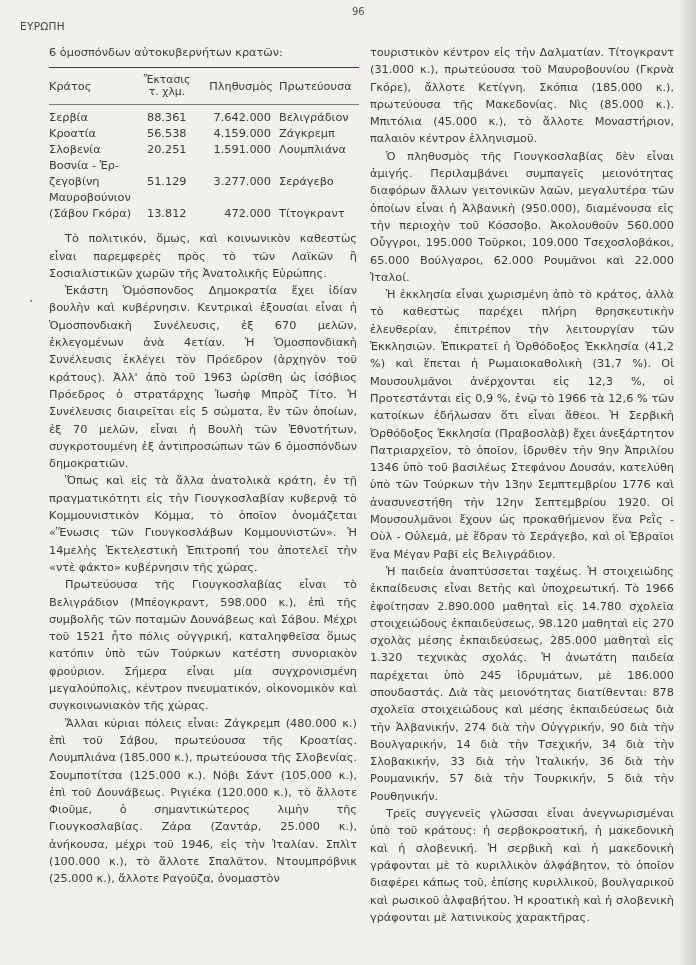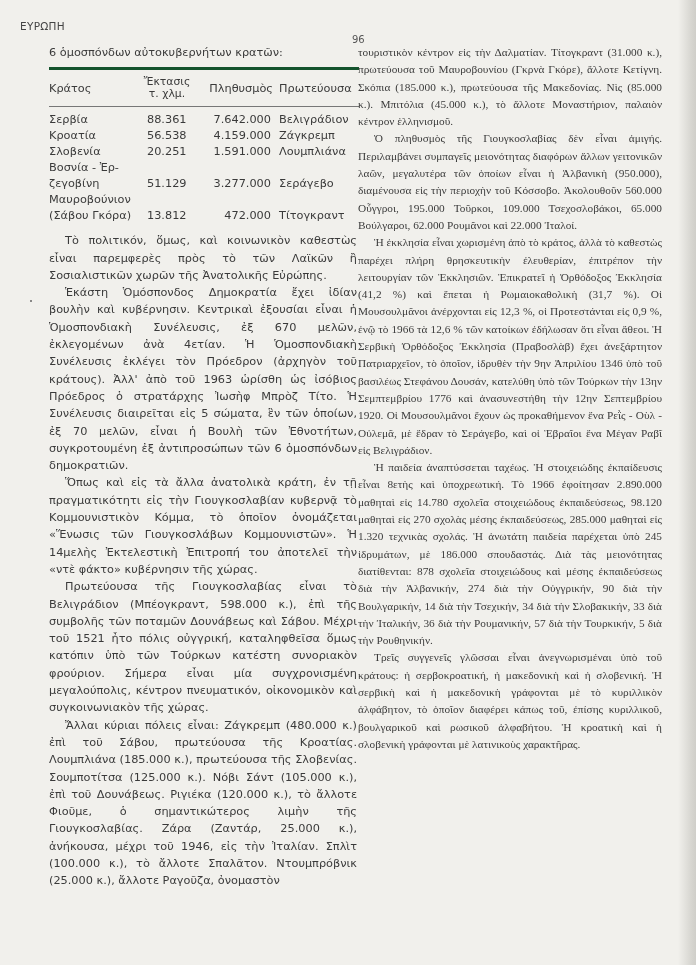--- a/index.html
+++ b/index.html
@@ -12,37 +12,37 @@
   }
   .page-shadow {
     position: absolute; right: 0; top: 0; width: 18px; height: 965px;
     background: linear-gradient(to right, rgba(241,240,236,0), #d8d7d2 70%, #cfcec9);
   }
   .running-head {
     position: absolute; left: 20px; top: 20px;
     font-size: 10.5px; letter-spacing: 0.3px; color: #444;
   }
   .page-number {
-    position: absolute; left: 352px; top: 34px;
+    position: absolute; left: 352px; top: 6px;
     font-size: 10px; color: #555;
   }
   .col {
     position: absolute; top: 44px;
     font-size: 11.3px; line-height: 17.3px; text-align: justify;
   }
   .col-left { left: 49px; width: 308px; }
-  .col-right { left: 358px; width: 304px; font-family: Liberation Serif, serif; }
+  .col-right { left: 370px; width: 304px; }
   p { margin: 0; text-indent: 16px; }
   p.first { text-indent: 0; }
   .intro { margin: 0 0 6px 0; }
   table {
     width: 310px; border-collapse: collapse; margin-bottom: 8px;
     font-size: 11.3px;
   }
-  thead tr { border-top: 3px solid #14532d; border-bottom: 1px solid #777; margin-top: 36px; }
+  thead tr { border-top: 1px solid #14532d; border-bottom: 1px solid #777; margin-top: 36px; }
   th { font-weight: normal; padding: 6px 0 6px 0; text-align: left; vertical-align: middle; }
   th.area { text-align: center; line-height: 12px; font-size: 10.8px; }
   td { padding: 0; line-height: 16px; vertical-align: bottom; }
   tbody tr:first-child td { padding-top: 5px; }
   td.num { text-align: right; padding-right: 8px; }
   td.area { text-align: left; padding-left: 6px; }
   .dot { position: absolute; left: 30px; top: 300px; width: 2px; height: 2px; background: #666; border-radius: 50%; }
 </style>
 </head>
 <body>

